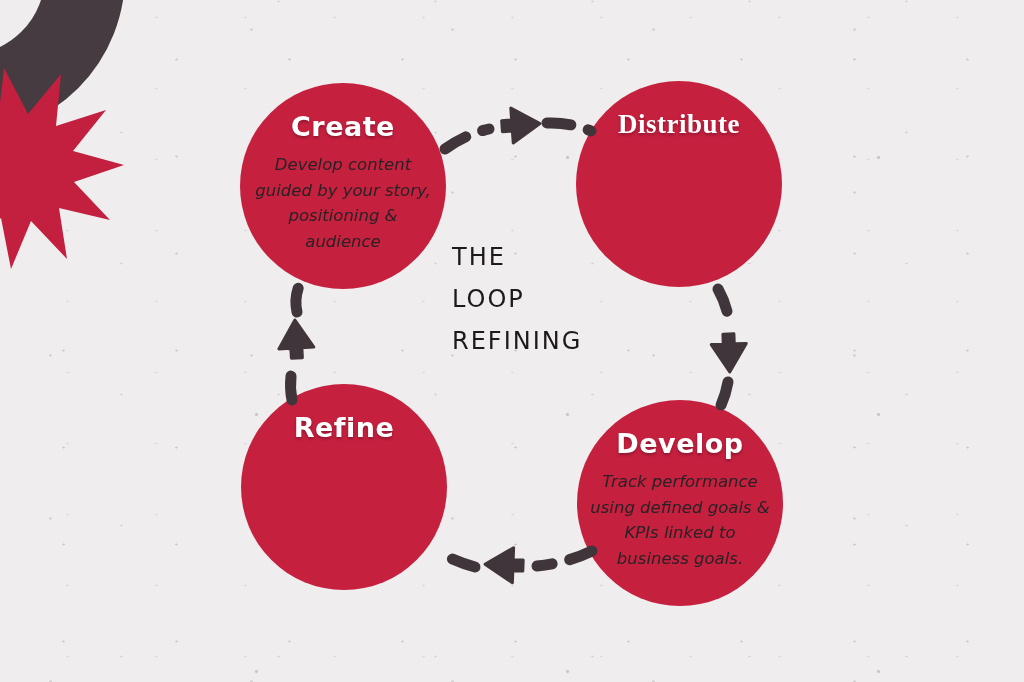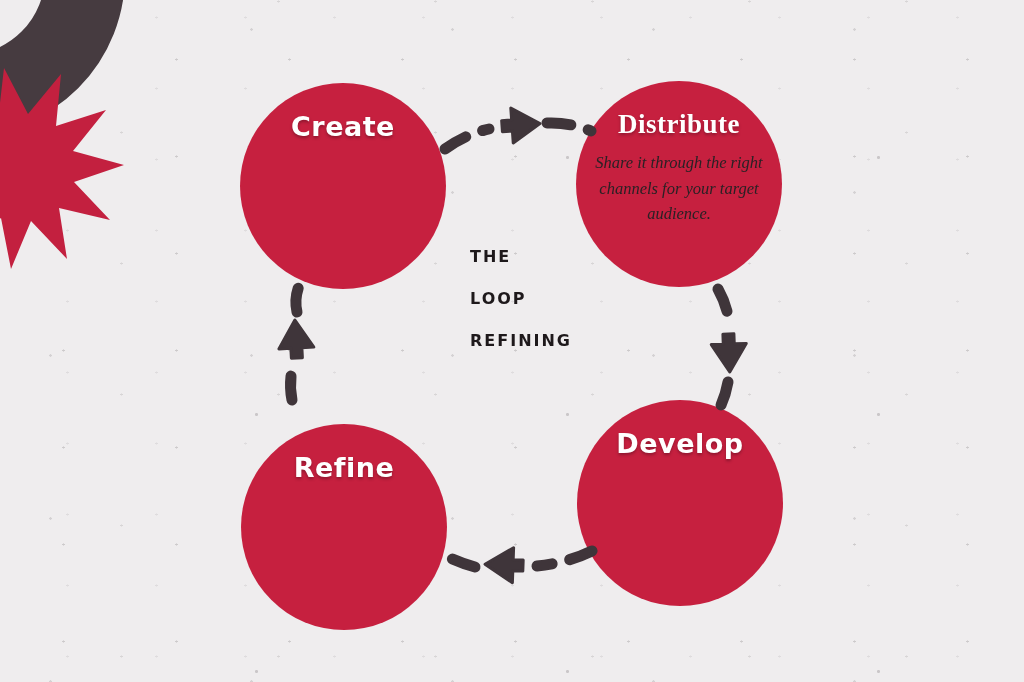--- a/index.html
+++ b/index.html
@@ -20,33 +20,33 @@
   .arrows{z-index:3;}
   .deco{z-index:1;}
   .circle{
     position:absolute;width:206px;height:206px;border-radius:50%;
     background:#c6203f;z-index:2;
     display:flex;flex-direction:column;align-items:center;
     box-sizing:border-box;padding-top:28px;text-align:center;
   }
   .pos-create{left:240px;top:83px;}
   .pos-distribute{left:576px;top:81px;font-family:Liberation Serif, serif;}
-  .pos-refine{left:241px;top:424px;}
+  .pos-refine{left:241px;top:384px;}
   .pos-measure{left:577px;top:400px;}
   .circle-title{
     color:#ffffff;font-size:27px;font-weight:700;letter-spacing:.5px;
     text-shadow:0 2px 3px rgba(40,10,20,.35);margin-bottom:10px;
   }
   .circle-desc{
     width:184px;color:#2a2125;font-size:16.5px;font-style:italic;
     font-weight:500;line-height:1.55;
   }
   .center-title{
-    position:absolute;left:470px;top:236px;z-index:4;
-    color:#1e191b;font-size:16px;font-weight:700;letter-spacing:2px;
+    position:absolute;left:452px;top:236px;z-index:4;
+    color:#1e191b;font-size:24px;font-weight:400;letter-spacing:2px;
     line-height:42px;white-space:nowrap;
   }
   .dash{fill:none;stroke:#3f353a;stroke-width:11;stroke-linecap:round;stroke-dasharray:24 18;}
   .ah{fill:#3f353a;stroke:#3f353a;stroke-width:3;stroke-linejoin:round;}
 </style>
 </head>
 <body>
 
 <div class="canvas">
 
@@ -76,29 +76,30 @@
     </g>
     <g>
       <path class="dash" d="M 292 400 Q 289 385 292 370"></path>
       <path class="dash" d="M 297 312 Q 294 299 299 286"></path>
       <use href="#ahead" class="ah" transform="translate(296,341) rotate(-93)"></use>
     </g>
   </svg>
 
   <div class="circle pos-create">
     <div class="circle-title">Create</div>
+    <div class="circle-desc">Develop content guided by your story, positioning &amp; audience</div>
   </div>
 
   <div class="circle pos-distribute">
     <div class="circle-title">Distribute</div>
-    <div class="circle-desc">Share it through the right channels for your target audience.</div>
   </div>
 
   <div class="circle pos-measure">
     <div class="circle-title">Develop</div>
+    <div class="circle-desc">Track performance using defined goals &amp; KPIs linked to business goals.</div>
   </div>
 
   <div class="circle pos-refine">
     <div class="circle-title">Refine</div>
   </div>
 
   <div class="center-title">
     <div>THE</div>
     <div>LOOP</div>
     <div>REFINING</div>

